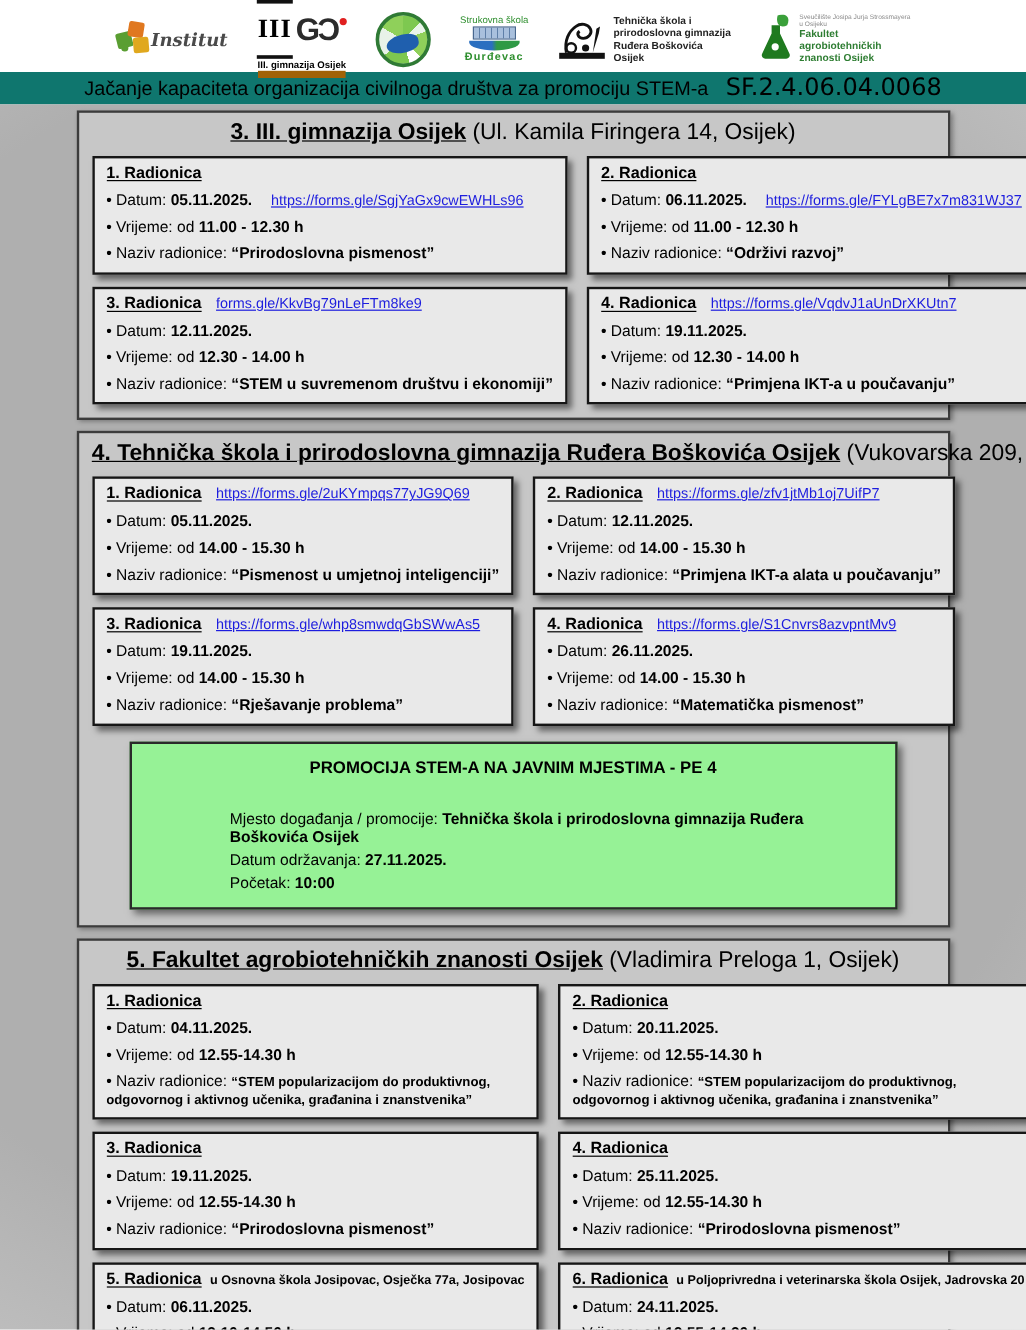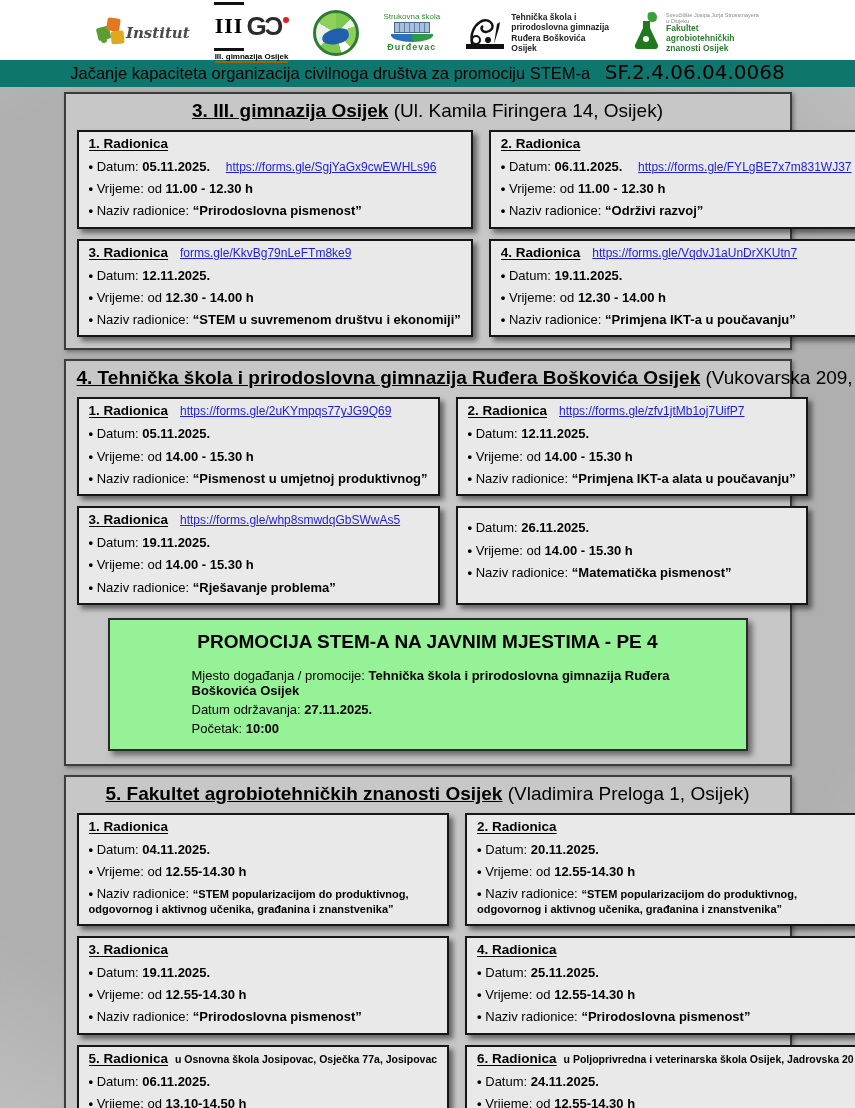--- a/index.html
+++ b/index.html
@@ -10,21 +10,21 @@
   }
   
   .logos-row { height:60px; display:flex; align-items:center; justify-content:center; gap:24px; padding-top:5px; background:#fff; }
   .lg { display:flex; align-items:center; gap:4px; }
   .institut-txt { font-family:"DejaVu Serif", serif; font-style:italic; font-weight:bold; font-size:15px; color:#4a4a4a; margin-left:-8px; }
   .iiigo { display:flex; flex-direction:column; align-items:center; }
   .iiigo-top { display:flex; align-items:center; }
   .iii { font-family:"Liberation Serif", serif; font-weight:bold; font-size:22px; line-height:.85; border-top:3px solid #111; border-bottom:3px solid #111; letter-spacing:1px; padding:12px 1px; }
   .go { font-size:26px; font-weight:bold; color:#2b2b2b; line-height:.9; margin-left:2px; letter-spacing:-2px; }
   .go-dot { width:6px; height:6px; border-radius:50%; background:#e02020; margin:-14px 0 0 2px; }
-  .iiigo-sub { font-size:8px; font-weight:bold; border-bottom:2px solid #a16207; margin-top:1px; }
+  .iiigo-sub { font-size:8px; font-weight:bold; border-bottom:6px solid #a16207; margin-top:1px; }
   .seal { width:46px; height:46px; border-radius:50%; border:3px solid #2f7a35;
     background:conic-gradient(#7ec850 0 45deg,#eaf5ea 45deg 70deg,#8fd05a 70deg 135deg,#ffffff 135deg 165deg,#7ec850 165deg 230deg,#e8f2e8 230deg 300deg,#8fd05a 300deg); position:relative; }
   .seal::after { content:""; position:absolute; left:6px; right:7px; top:16px; bottom:9px; background:#1f5fae; border-radius:60% 45% 50% 55%; transform:rotate(-12deg); }
   .struk { display:flex; flex-direction:column; align-items:center; line-height:1; }
   .struk-arc { color:#2f8f2f; font-weight:normal; font-size:8px; }
   .struk-building { width:36px; height:11px; margin:1px 0; background:repeating-linear-gradient(90deg,#a9c0dd 0 4px,#5f7fa8 4px 5px); border:1px solid #49688f; }
   .struk-book { width:42px; height:8px; background:linear-gradient(90deg,#2a6fc0 0 45%,#2f9a45 55%); border-radius:0 0 60% 60%/0 0 100% 100%; }
   .struk-town { color:#2f8f2f; font-weight:bold; font-size:9px; letter-spacing:1px; margin-top:1px; }
   .teh { display:flex; align-items:center; gap:5px; }
   .teh-txt { font-size:8.5px; font-weight:bold; color:#222; line-height:1.2; text-align:left; }
@@ -47,21 +47,21 @@
   .cno { font-weight:bold; font-size:13.5px; text-decoration:underline; text-underline-offset:2px; }
   .clink { color:#1d1dde; text-decoration:underline; font-size:12px; margin-left:12px; cursor:pointer; }
   .loc { font-weight:bold; font-size:10.5px; margin-left:7px;text-align:right; }
   .line { margin-top:8px; white-space:nowrap; overflow:hidden; }
   .line.wrap { white-space:normal; }
   .bullet::before { content:"• "; font-weight:bold; }
   .nv { font-weight:bold; }
   .nv-small { font-weight:bold; font-size:11px; }
   
   .promo { margin:13px auto 2px; width:640px; background:#96f296; border:2px solid #2a2a2a; box-shadow:4px 4px 6px rgba(0,0,0,.5); padding:11px 24px 13px; }
-  .promo-title { text-align:center; font-size:19px; font-weight:bold; margin-bottom:15px; }
+  .promo-title { text-align:center; font-size:14px; font-weight:bold; margin-bottom:28px; }
   .promo-line { font-size:13px; margin:4px 0 0 58px; }
 </style>
 </head>
 <body>
 
 <div class="logos-row">
   <div class="lg">
     <svg width="36" height="36" viewBox="0 0 36 36">
       <rect x="3" y="12" width="13" height="13" rx="2" fill="#5a9e32" transform="rotate(-14 9 18)"></rect>
       <rect x="13" y="3" width="13" height="13" rx="2" fill="#e07820" transform="rotate(9 19 9)"></rect>
@@ -162,38 +162,39 @@
     <div class="sec-title">
       <span class="sec-name">4. Tehnička škola i prirodoslovna gimnazija Ruđera Boškovića Osijek</span>
       <span class="sec-addr">(Vukovarska 209, Osijek)</span>
     </div>
     <div class="cards">
 
       <div class="card">
         <div class="chead"><span class="cno">1. Radionica</span><a class="clink">https://forms.gle/2uKYmpqs77yJG9Q69</a></div>
         <div class="line bullet"><span>Datum:</span> <span class="nv">05.11.2025.</span></div>
         <div class="line bullet"><span>Vrijeme: od</span> <span class="nv">14.00 - 15.30 h</span></div>
-        <div class="line bullet"><span>Naziv radionice:</span> <span class="nv">“Pismenost u umjetnoj produktivnog”</span></div>
+        <div class="line bullet"><span>Naziv radionice:</span> <span class="nv">“Pismenost u umjetnoj inteligenciji”</span></div>
       </div>
 
       <div class="card">
         <div class="chead"><span class="cno">2. Radionica</span><a class="clink">https://forms.gle/zfv1jtMb1oj7UifP7</a></div>
         <div class="line bullet"><span>Datum:</span> <span class="nv">12.11.2025.</span></div>
         <div class="line bullet"><span>Vrijeme: od</span> <span class="nv">14.00 - 15.30 h</span></div>
         <div class="line bullet"><span>Naziv radionice:</span> <span class="nv">“Primjena IKT-a alata u poučavanju”</span></div>
       </div>
 
       <div class="card">
         <div class="chead"><span class="cno">3. Radionica</span><a class="clink">https://forms.gle/whp8smwdqGbSWwAs5</a></div>
         <div class="line bullet"><span>Datum:</span> <span class="nv">19.11.2025.</span></div>
         <div class="line bullet"><span>Vrijeme: od</span> <span class="nv">14.00 - 15.30 h</span></div>
         <div class="line bullet"><span>Naziv radionice:</span> <span class="nv">“Rješavanje problema”</span></div>
       </div>
 
       <div class="card">
+        <div class="chead"><span class="cno">4. Radionica</span><a class="clink">https://forms.gle/S1Cnvrs8azvpntMv9</a></div>
         <div class="line bullet"><span>Datum:</span> <span class="nv">26.11.2025.</span></div>
         <div class="line bullet"><span>Vrijeme: od</span> <span class="nv">14.00 - 15.30 h</span></div>
         <div class="line bullet"><span>Naziv radionice:</span> <span class="nv">“Matematička pismenost”</span></div>
       </div>
     </div>
 
     <div class="promo">
       <div class="promo-title">PROMOCIJA STEM-A NA JAVNIM MJESTIMA - PE 4</div>
       <div class="promo-line"><span>Mjesto događanja / promocije:</span> <span class="nv">Tehnička škola i prirodoslovna gimnazija Ruđera Boškovića Osijek</span></div>
       <div class="promo-line"><span>Datum održavanja:</span> <span class="nv">27.11.2025.</span></div>

